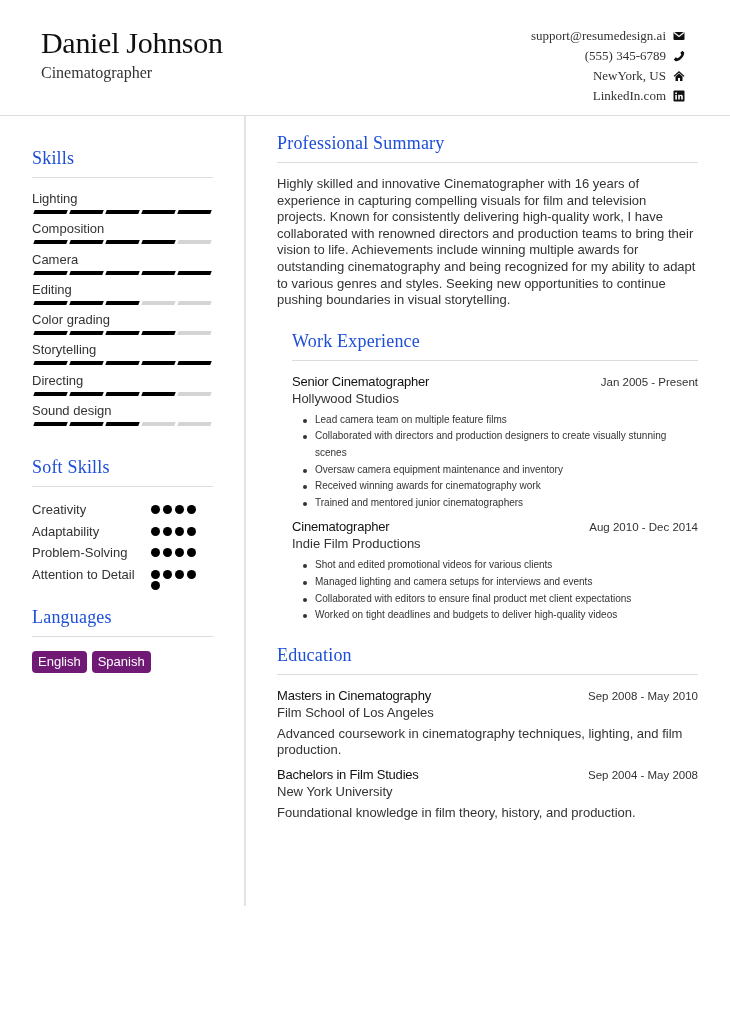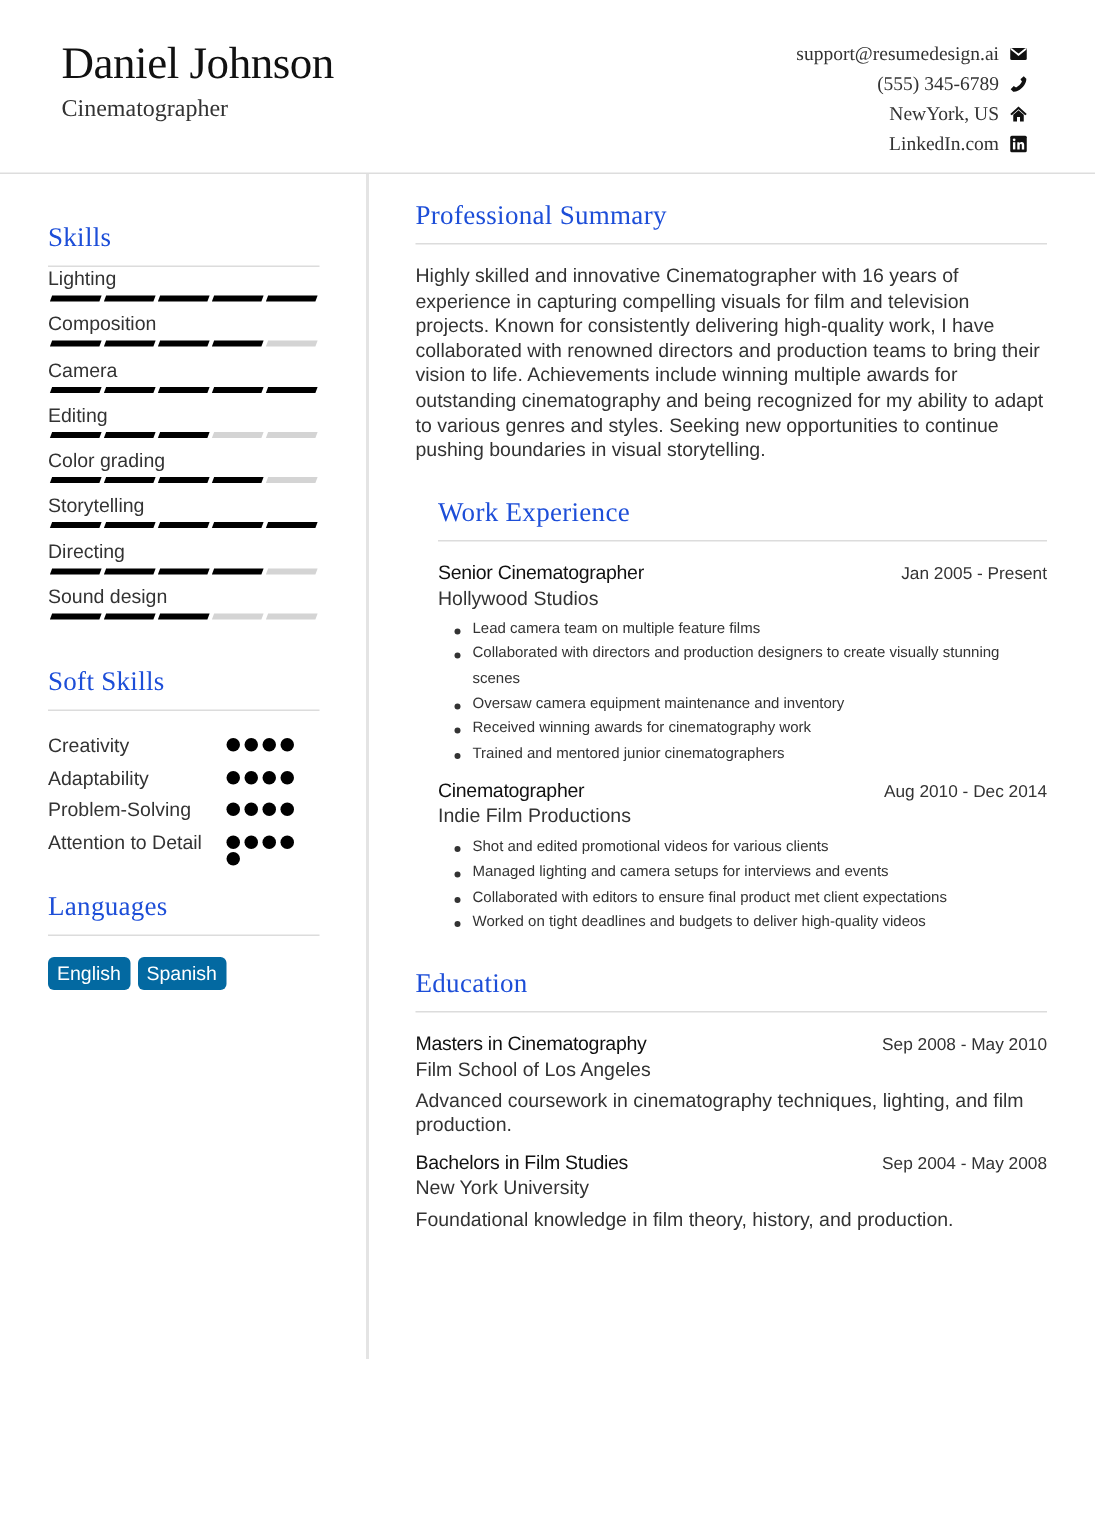--- a/index.html
+++ b/index.html
@@ -14,37 +14,37 @@
   .contact-row { display: flex; justify-content: flex-end; align-items: center; height: 20px; font-size: 13px; color: #333; }
   .contact-row .ico { width: 12px; height: 12px; margin-left: 7px; display: inline-flex; align-items: center; justify-content: center; }
   .contact-row svg { width: 12px; height: 12px; }
 
   
   .vdivider { position: absolute; left: 244px; top: 116px; width: 2px; height: 790px; background: #e4e4e4; }
 
   
   .left { position: absolute; left: 32px; top: 148px; width: 181px; }
   .sec-title { font-size: 18px; font-weight: 500; color: #1d4ed8; letter-spacing: 0.2px; padding-bottom: 8px; border-bottom: 1px solid #dcdcdc; font-family: Liberation Serif, serif; }
-  .skills-list { }
+  .skills-list { margin-top: 13px; }
   .skill { height: 30.3px; }
   .skill-name { font-size: 13px; color: #333; line-height: 15px; }
   .bars { display: flex; gap: 3px; margin-top: 4px; padding-left: 2px; }
   .bar { width: 33px; height: 4px; transform: skewX(-20deg); background: #000; }
   .bar.off { background: #d4d4d4; }
 
   .soft { margin-top: 24px; }
   .soft-list { margin-top: 13px; }
   .soft-row { display: flex; align-items: flex-start; min-height: 21.5px; }
   .soft-name { width: 119px; font-size: 13px; color: #333; line-height: 19px; }
   .dots { display: flex; flex-wrap: wrap; width: 50px; gap: 2px 3px; padding-top: 5px; }
   .dot { width: 9px; height: 9px; border-radius: 50%; background: #000; }
 
   .langs { margin-top: 17px; }
   .lang-list { display: flex; gap: 5px; margin-top: 14px; }
-  .lang { background: #0369a1; color: #fff; font-size: 13px; padding: 3px 6px 4px; border-radius: 4px; line-height: 15px; }
+  .lang { background: #701a75; color: #fff; font-size: 13px; padding: 3px 6px 4px; border-radius: 4px; line-height: 15px; }
 
   
   .right { position: absolute; left: 277px; top: 133px; width: 421px; }
   .summary { font-size: 13px; line-height: 16.6px; color: #333; margin-top: 13px; }
   .section { margin-bottom: 0; }
   .work { margin-top: 22px; margin-left: 15px; }
   .job { margin-top: 13px; }
   .job + .job { margin-top: 8px; }
   .job-head { display: flex; justify-content: space-between; align-items: baseline; }
   .job-role { font-size: 13px; font-weight: 500; color: #111; letter-spacing: -0.2px; }

